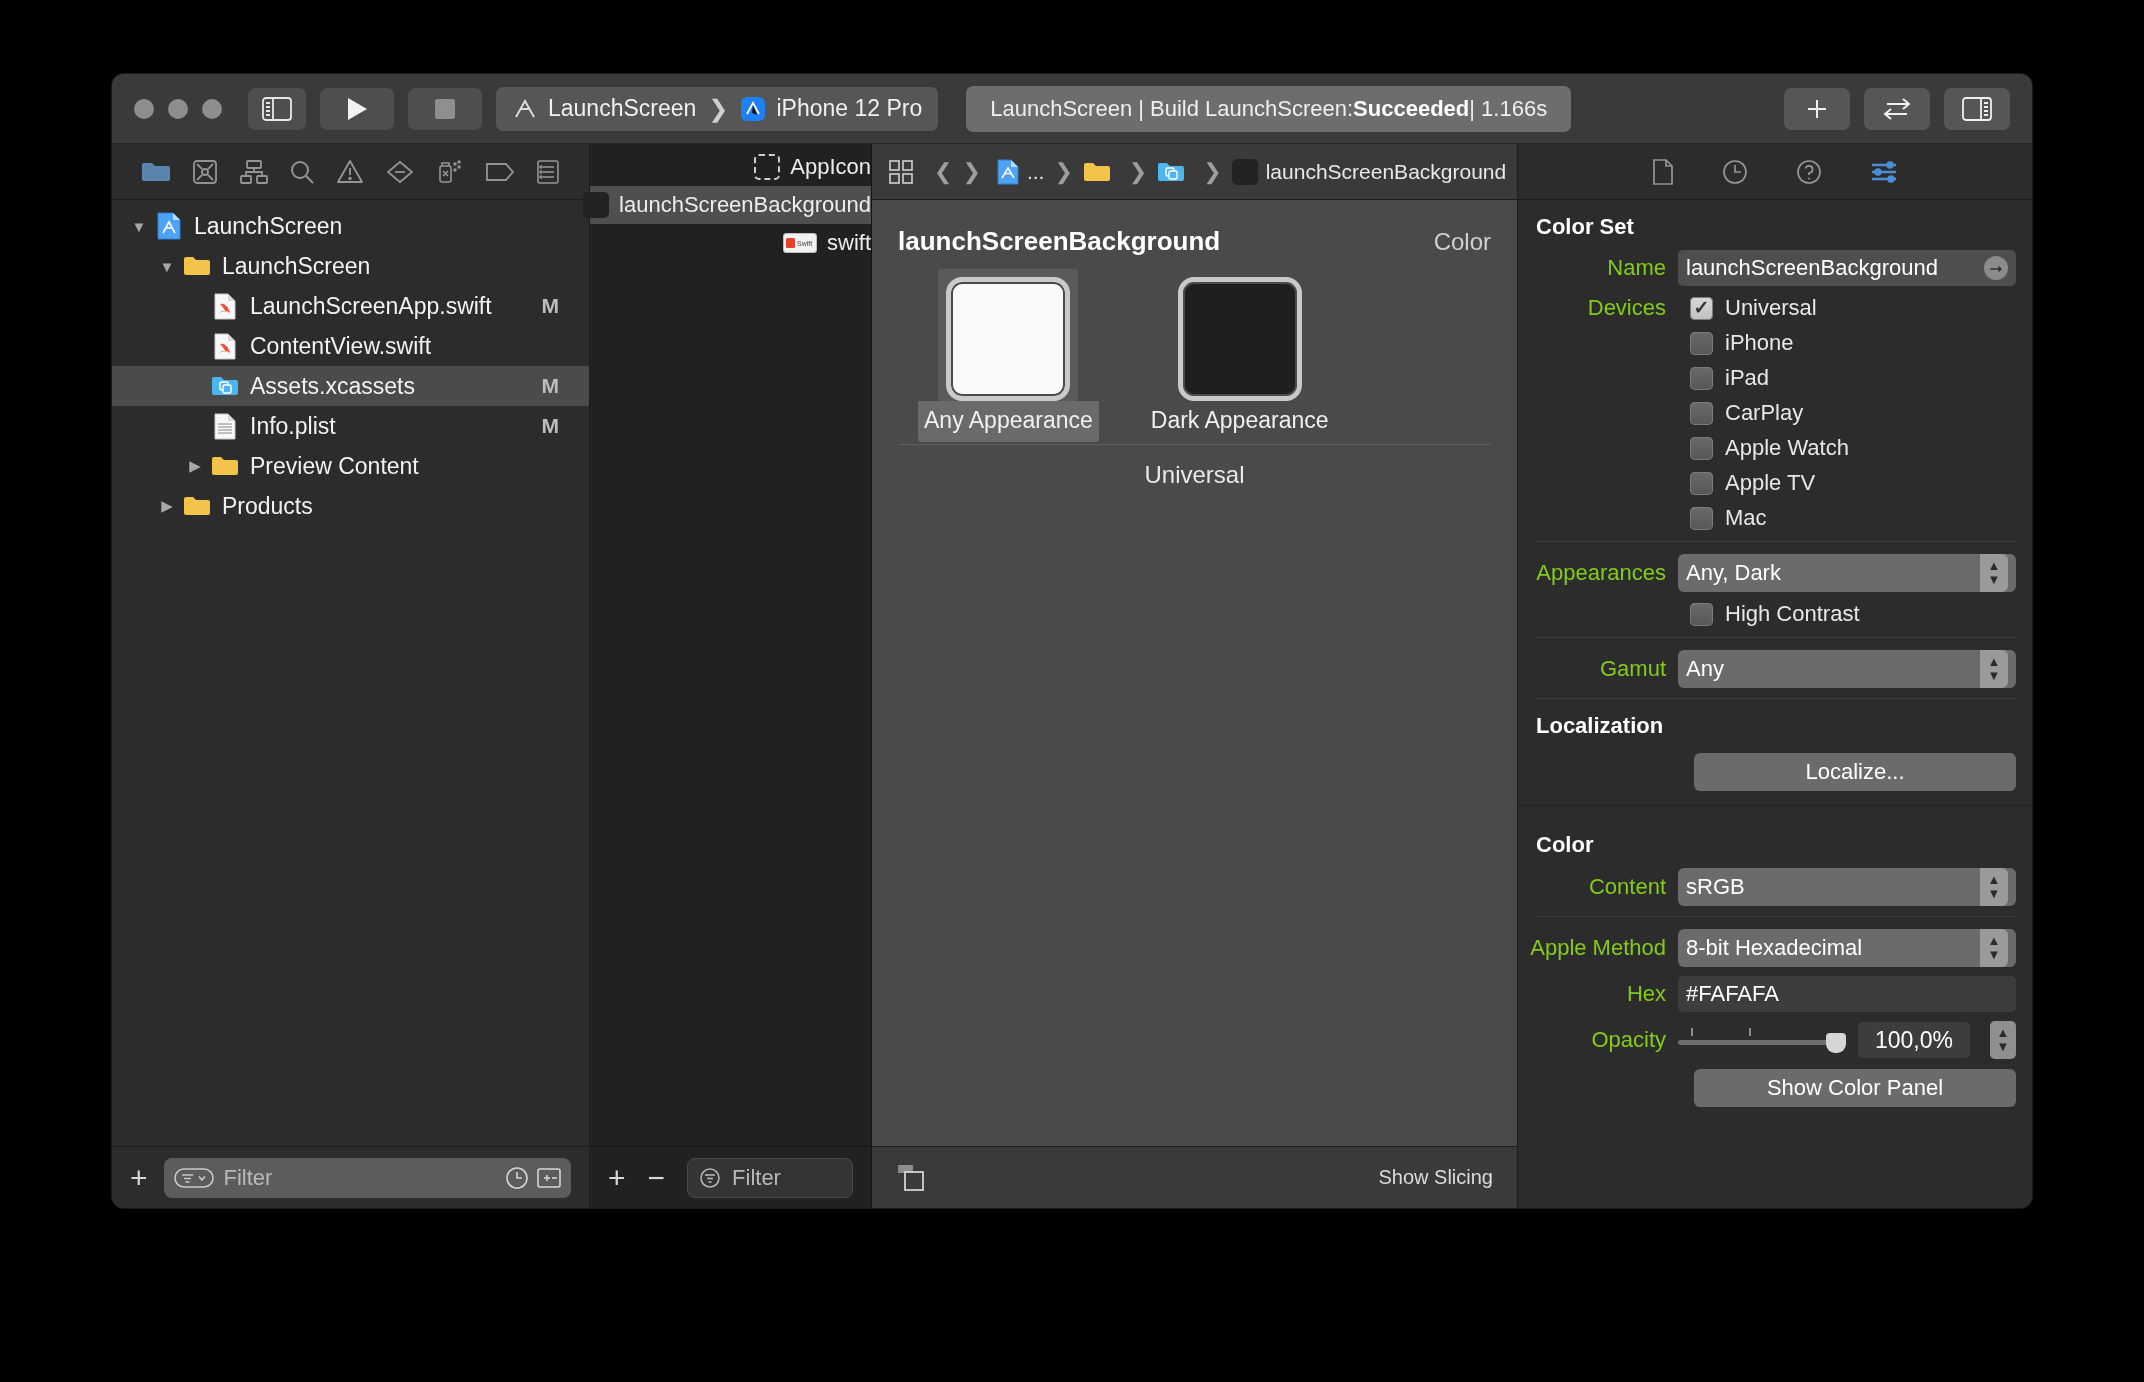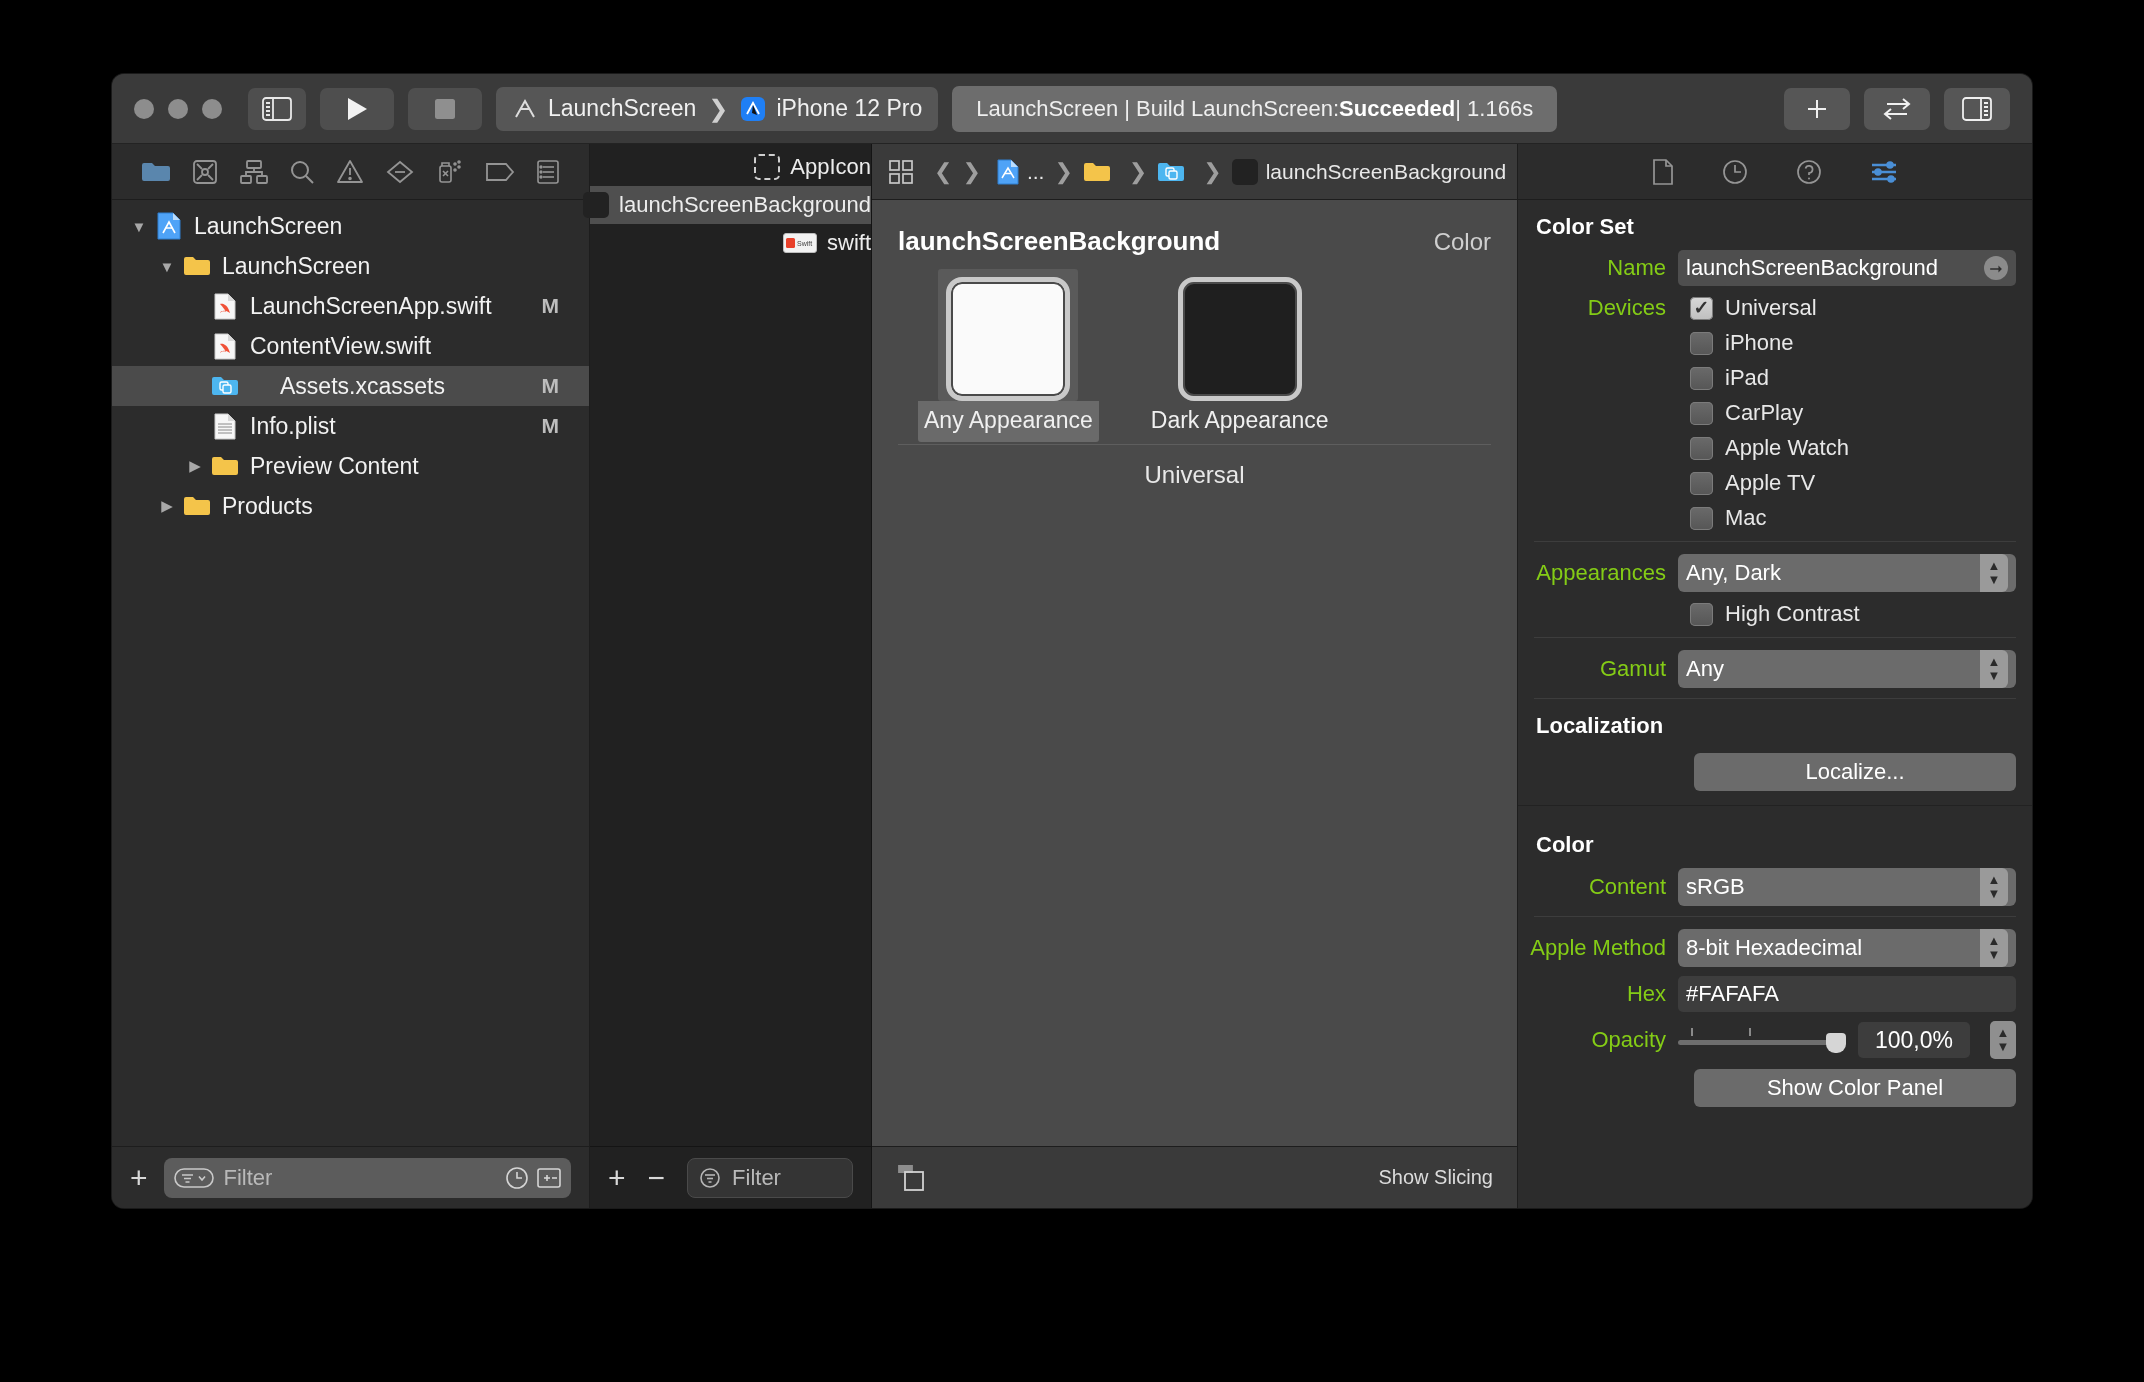--- a/index.html
+++ b/index.html
@@ -55,20 +55,21 @@
   .chev-sep { color: #cfcfcf; font-size: 24px; padding: 0 2px; }
   .status-bar {
     background: #6d6d6d;
     border-radius: 7px;
     height: 46px;
     flex: none;
     display: flex; align-items: center; justify-content: center;
     padding: 0 24px;
     color: #efefef;
     font-size: 22px;
+    margin-left: 14px;
     white-space: nowrap;
   }
   .status-bar b { color: #ffffff; font-weight: 700; }
   .tb-right { margin-left: auto; display: flex; gap: 14px; align-items: center; }
   .tb-right .tb-btn { min-width: 66px; background: #565656; }
 
   
   .body { flex: 1; display: flex; min-height: 0; }
 
   
@@ -89,21 +90,21 @@
   .nav-tabs .ic.active { opacity: 1; }
   .tree { flex: 1; overflow: hidden; padding-top: 6px; }
   .row {
     height: 40px;
     display: flex; align-items: center;
     color: #f2f2f2;
     font-size: 23px;
     padding-right: 30px;
     white-space: nowrap;
   }
-  .row.sel { background: #4b4b4b; gap: 30px; }
+  .row.sel { background: #4b4b4b; }
   .row .tri {
     width: 26px; display: flex; align-items: center; justify-content: center;
     color: #a8a8a8; font-size: 15px; flex: none;
   }
   .row .ficon { width: 34px; flex: none; display: flex; align-items: center; justify-content: center; }
   .row .lbl { margin-left: 8px; overflow: hidden; text-overflow: ellipsis; }
   .row .mark { margin-left: auto; color: #bdbdbd; font-weight: 700; font-size: 21px; }
 
   
   .botbar {

